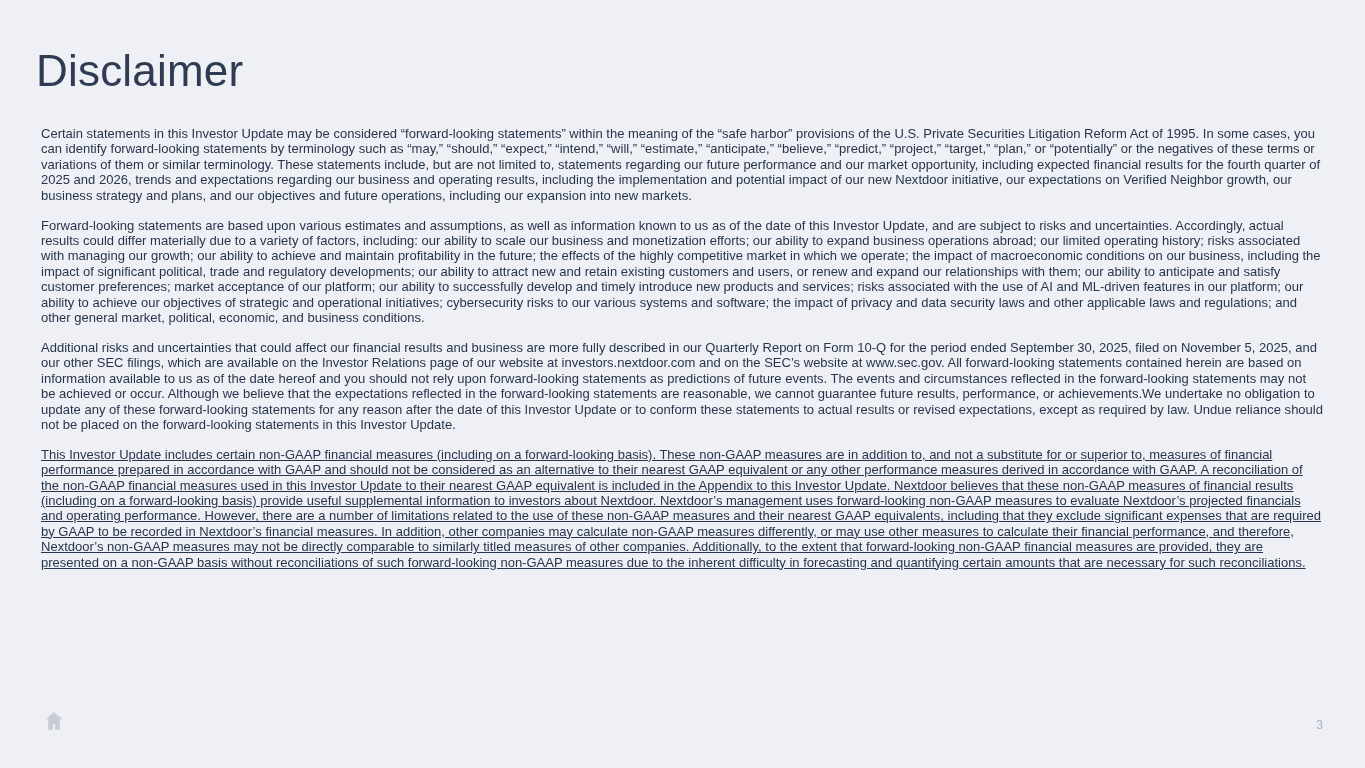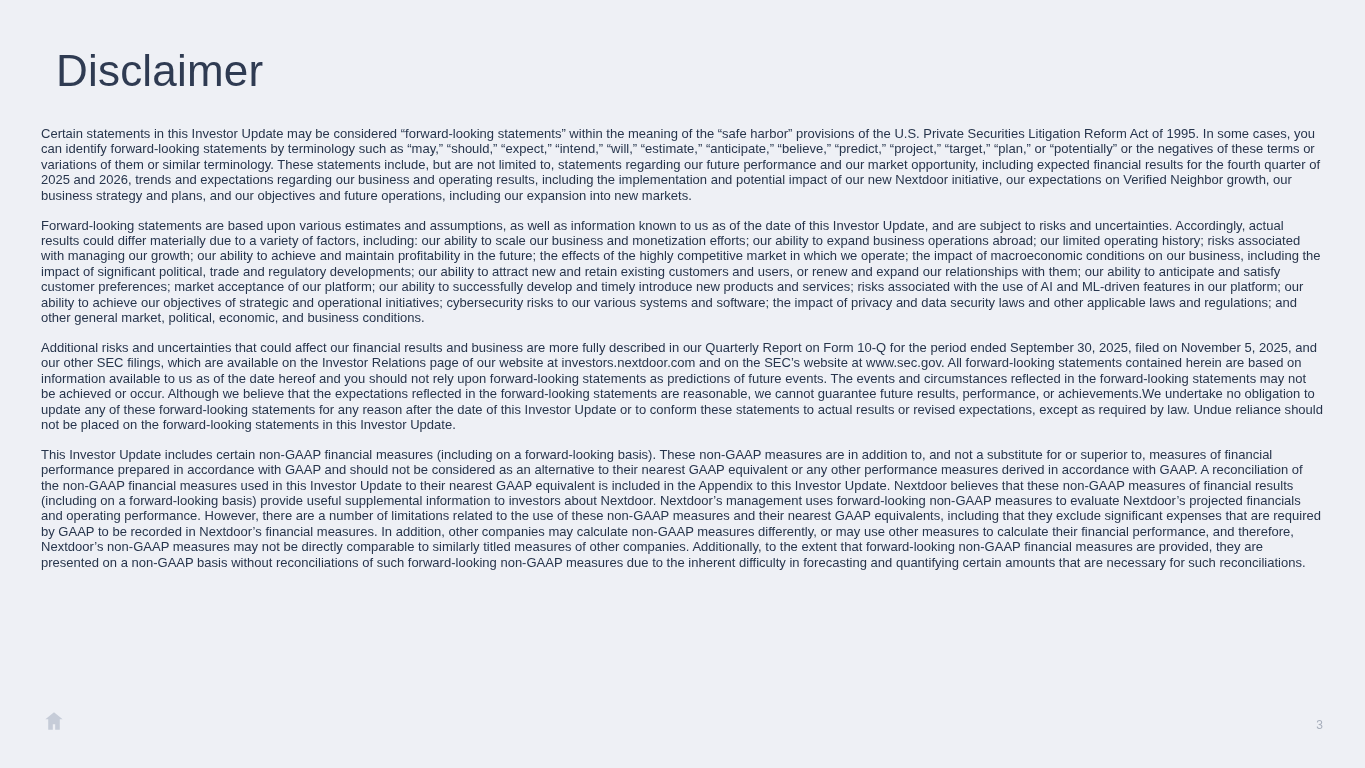--- a/index.html
+++ b/index.html
@@ -15,21 +15,21 @@
     overflow: hidden;
   }
   .slide {
     position: relative;
     width: 1365px;
     height: 768px;
     box-sizing: border-box;
   }
   .slide-title {
     position: absolute;
-    left: 56px;
+    left: 36px;
     top: 42px;
     font-size: 44px;
     line-height: 58px;
     font-weight: 400;
     color: #2f3b52;
     letter-spacing: 0.2px;
   }
   .body-block {
     position: absolute;
     left: 41px;
@@ -39,20 +39,21 @@
   .para {
     font-size: 13px;
     line-height: 15.4px;
     color: #27354c;
     margin: 0 0 14.5px 0;
     text-align: left;
     letter-spacing: 0.01px;
   }
   .para:last-child {
     margin-bottom: 0;
+    text-decoration: underline;
   }
   .footer-logo {
     position: absolute;
     left: 43px;
     bottom: 36px;
     width: 22px;
     height: 22px;
   }
   .page-number {
     position: absolute;

